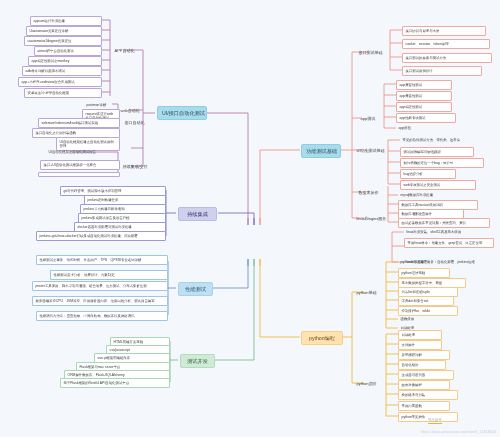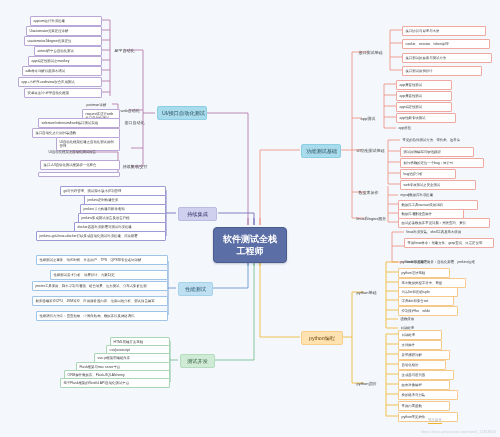--- a/index.html
+++ b/index.html
@@ -237,21 +237,20 @@
       <path d="M386 354 L398 354"></path>
       <path d="M386 364 L398 364"></path>
       <path d="M386 374 L398 374"></path>
       <path d="M386 384 L398 384"></path>
       <path d="M386 394 L398 394"></path>
       <path d="M386 405 L398 405"></path>
       <path d="M386 416 L398 416"></path>
     </g>
   </svg>
 
-  <div class="node root" style="left:213px; top:227px;">软件测试全栈工程师</div>
 
   <div class="node branch" style="left:157px; top:106px; width:50px;">UI/接口自动化测试</div>
   <div class="node branch purple" style="left:178px; top:207px; width:39px;">持续集成</div>
   <div class="node branch blue" style="left:178px; top:282px; width:35px;">性能测试</div>
   <div class="node branch green" style="left:180px; top:354px; width:35px;">测试开发</div>
 
   <div class="node branch" style="left:301px; top:144px; width:40px;">功能测试基础</div>
   <div class="node branch orange" style="left:301px; top:331px; width:42px;">python编程</div>
 
   <div class="node group" style="left:112px; top:46px;">APP自动化</div>

